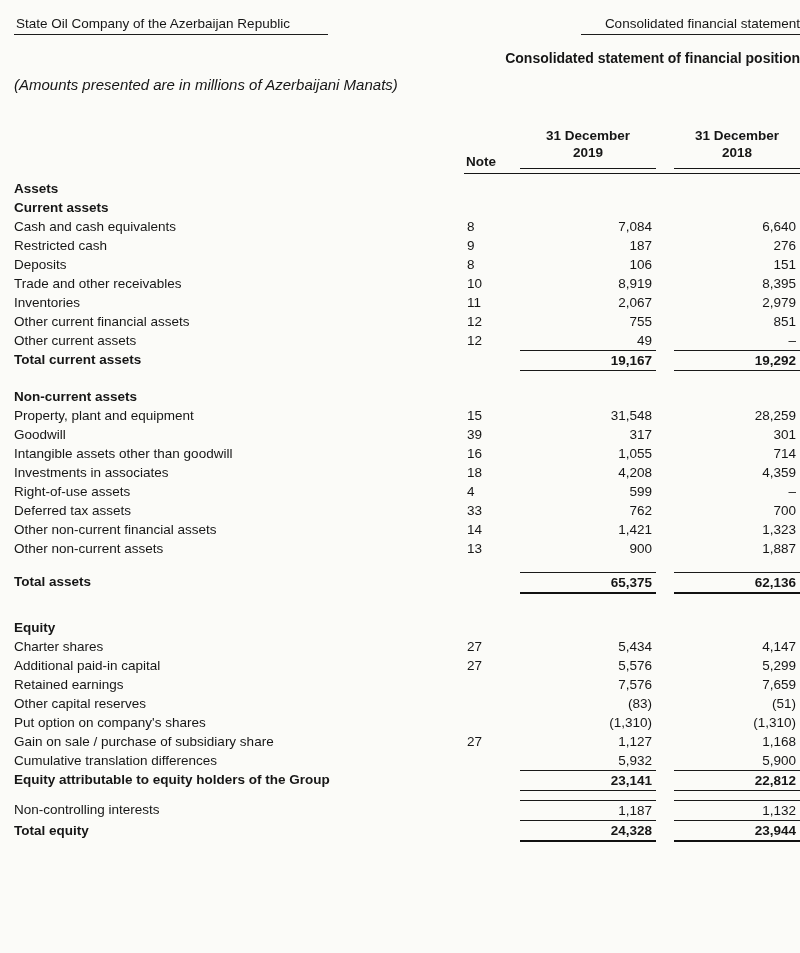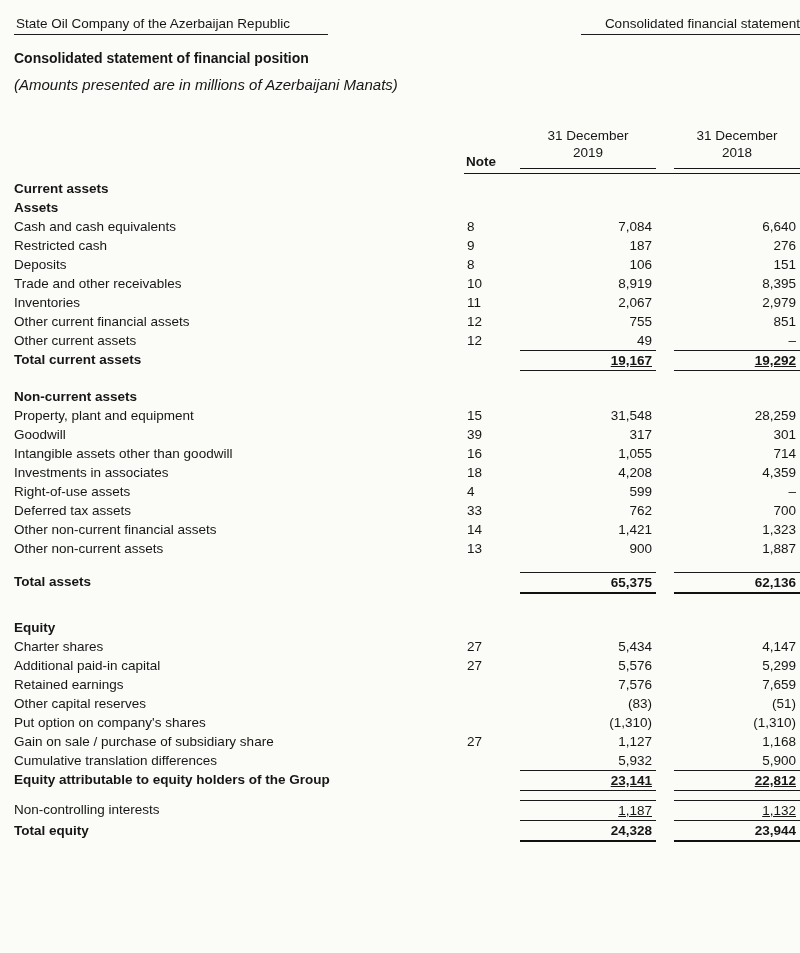--- a/index.html
+++ b/index.html
@@ -11,44 +11,44 @@
     font-family:"Liberation Sans", sans-serif;
     overflow:hidden;
   }
   .page { padding:14px 0 0 14px; width:800px; }
 
   
   .topbar { display:flex; justify-content:space-between; align-items:flex-end; font-size:13.5px; }
   .topbar .company { border-bottom:1.5px solid #1c1c1c; padding:2px 38px 3px 2px; }
   .topbar .doctype { border-bottom:1.5px solid #1c1c1c; padding:2px 0 3px 24px; }
 
-  .title { font-weight:bold; font-size:14px; margin-top:15px; }
+  .title { font-weight:bold; font-size:14px; margin-top:15px;text-align:right; }
   .subtitle { font-style:italic; font-size:15px; margin-top:10px; }
 
   
   .table { margin-top:34px; font-size:13.5px; }
   .grid5 { display:grid; grid-template-columns:450px 56px 136px 18px 126px; }
 
   .thead { align-items:end; }
   .thead .cell { border-bottom:1.5px solid #161616; }
   .thead .labelcol { border-bottom:none; }
   .thead .note-h { font-weight:bold; padding:0 0 4px 2px; }
-  .thead .col-h { font-weight:normal; text-align:center; padding-bottom:4px; line-height:17px; }
+  .thead .col-h { font-weight:bold; text-align:center; padding-bottom:4px; line-height:17px; }
   .thead .col-h .yr { display:block; border-bottom:1.5px solid #161616; padding-bottom:7px; }
   .thead .gapcol { height:100%; }
 
   .tbody { padding-top:5px; }
   .row { min-height:19px; line-height:19px; }
   .row .label { padding-right:4px; }
   .row .note { padding-left:3px; }
   .row .val { text-align:right; padding-right:4px; }
   .row.section .label { font-weight:bold; }
   .row.total .label, .row.total .val { font-weight:bold; }
   .rt { border-top:1px solid #1a1a1a; }
-  .rb { border-bottom:1.5px solid #1a1a1a;text-decoration:underline; }
+  .rb { border-bottom:1.5px solid #1a1a1a; }
   .rB { border-bottom:2.5px solid #111; }
   .spacer { width:100%; }
 </style>
 </head>
 <body>
 
 <div class="page">
 
   <div class="topbar">
     <div class="company">State Oil Company of the Azerbaijan Republic</div>
@@ -69,28 +69,28 @@
       </div>
       <div class="cell gapcol"></div>
       <div class="cell col-h">
         <span>31 December</span>
         <span class="yr">2018</span>
       </div>
     </div>
 
     <div class="tbody" id="tbody">
         <div class="row grid5 section">
+          <div class="label">Assets</div>
+          <div class="note"></div>
+          <div class="val"></div>
+          <div class="gap"></div>
+          <div class="val"></div>
+        </div>
+        <div class="row grid5 section">
           <div class="label">Current assets</div>
-          <div class="note"></div>
-          <div class="val"></div>
-          <div class="gap"></div>
-          <div class="val"></div>
-        </div>
-        <div class="row grid5 section">
-          <div class="label">Assets</div>
           <div class="note"></div>
           <div class="val"></div>
           <div class="gap"></div>
           <div class="val"></div>
         </div>
         <div class="row grid5 item">
           <div class="label">Cash and cash equivalents</div>
           <div class="note">8</div>
           <div class="val">7,084</div>
           <div class="gap"></div>

